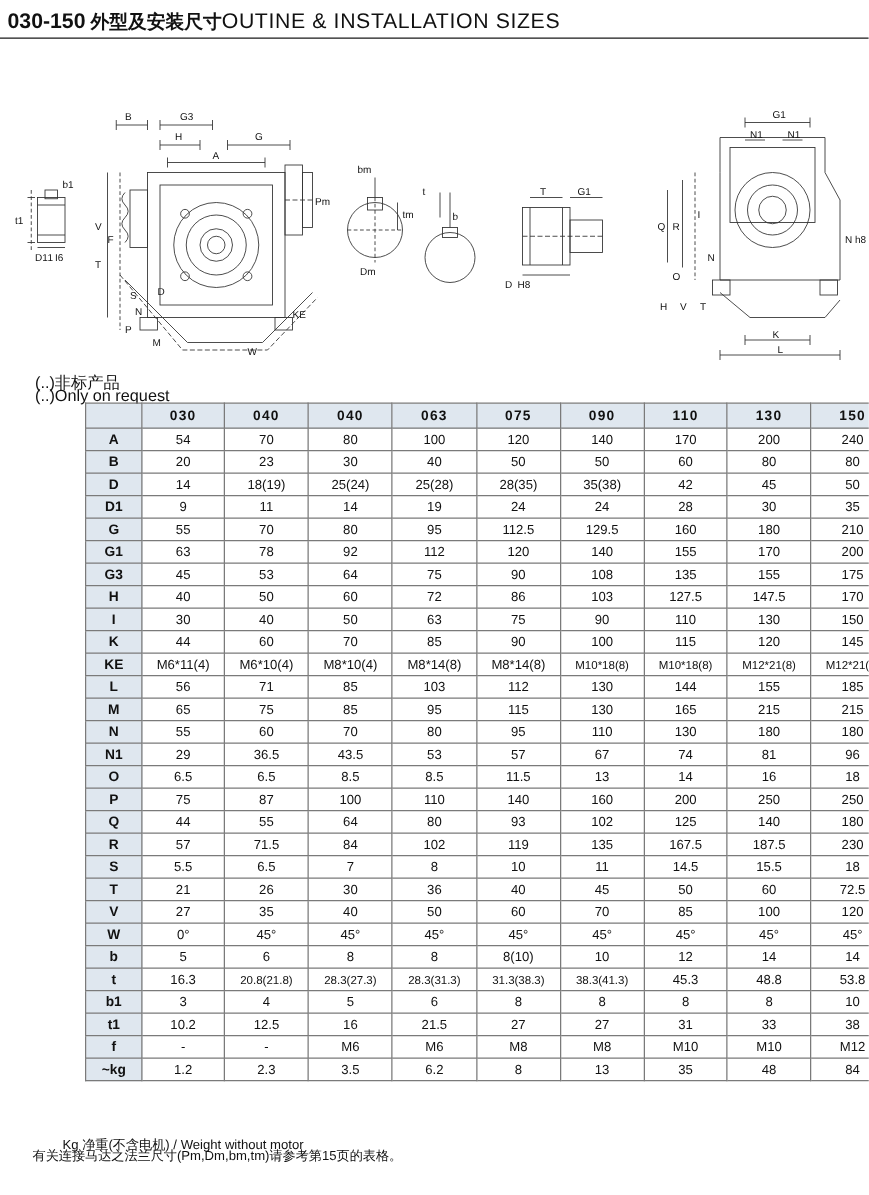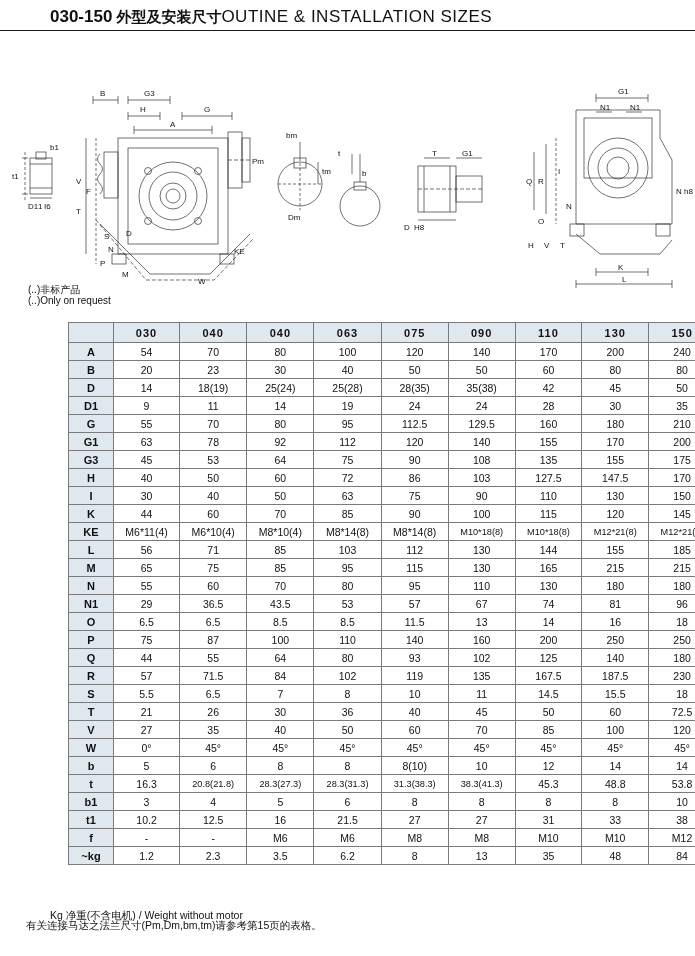--- a/index.html
+++ b/index.html
@@ -13,33 +13,33 @@
   }
   .page{position:relative;width:695px;height:956px;}
 
   
   .header{
     position:absolute; left:0; top:0; width:695px; height:30px;
     border-bottom:1.5px solid #1a1a1a;
     display:flex; align-items:flex-end;
   }
   .header-inner{padding:0 6px 3px 6px; white-space:nowrap;}
-  .h-code{font-size:17px; font-weight:bold; letter-spacing:0px;margin-left:44px;}
+  .h-code{font-size:17px; font-weight:bold; letter-spacing:0px;}
   .h-cn{font-size:15px; font-weight:bold; margin-left:4px;}
   .h-en{font-size:17px; font-weight:normal; letter-spacing:0.5px;}
 
   
   .drawing{
     position:absolute; left:0; top:34px; width:695px; height:255px;
   }
   .drawing svg{display:block;}
 
   
   .notes-top{
-    position:absolute; left:28px; top:284px; font-size:10px; line-height:11px; color:#111;
+    position:absolute; left:28px; top:300px; font-size:13px; line-height:11px; color:#111;
   }
 
   
   .tbl-wrap{position:absolute; left:24px; top:322px; width:648px;padding-left:44px;}
   table.spec{
     border-collapse:collapse;
     width:648px;
     font-size:10.5px;
     color:#111;
   }

